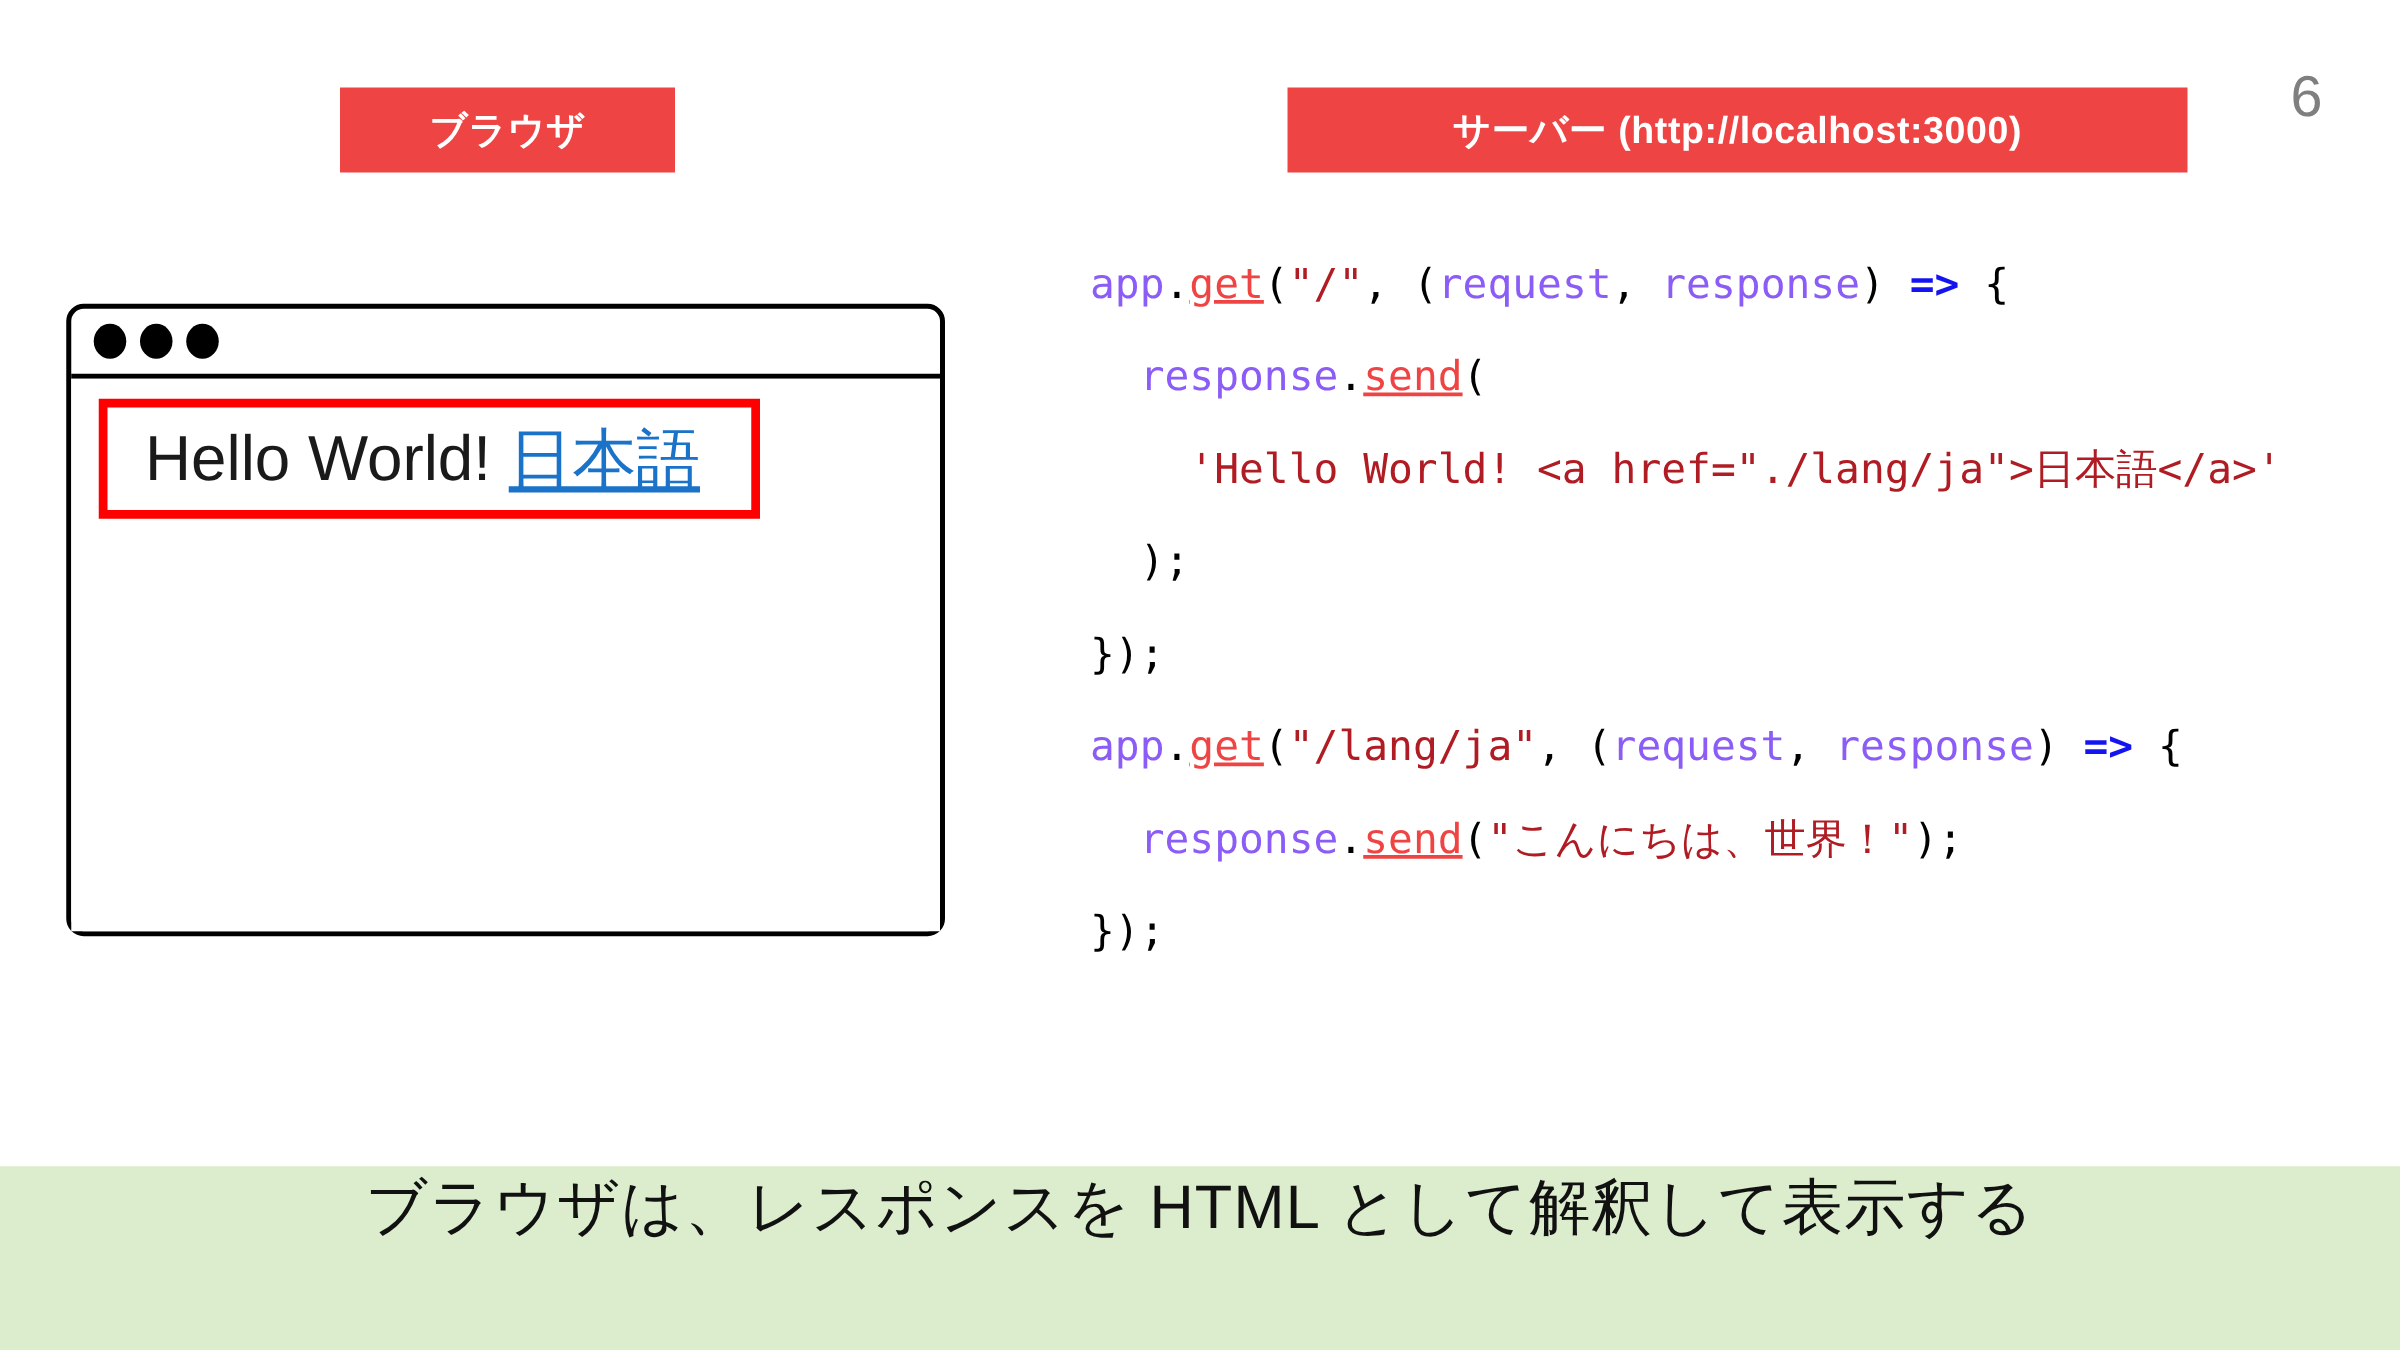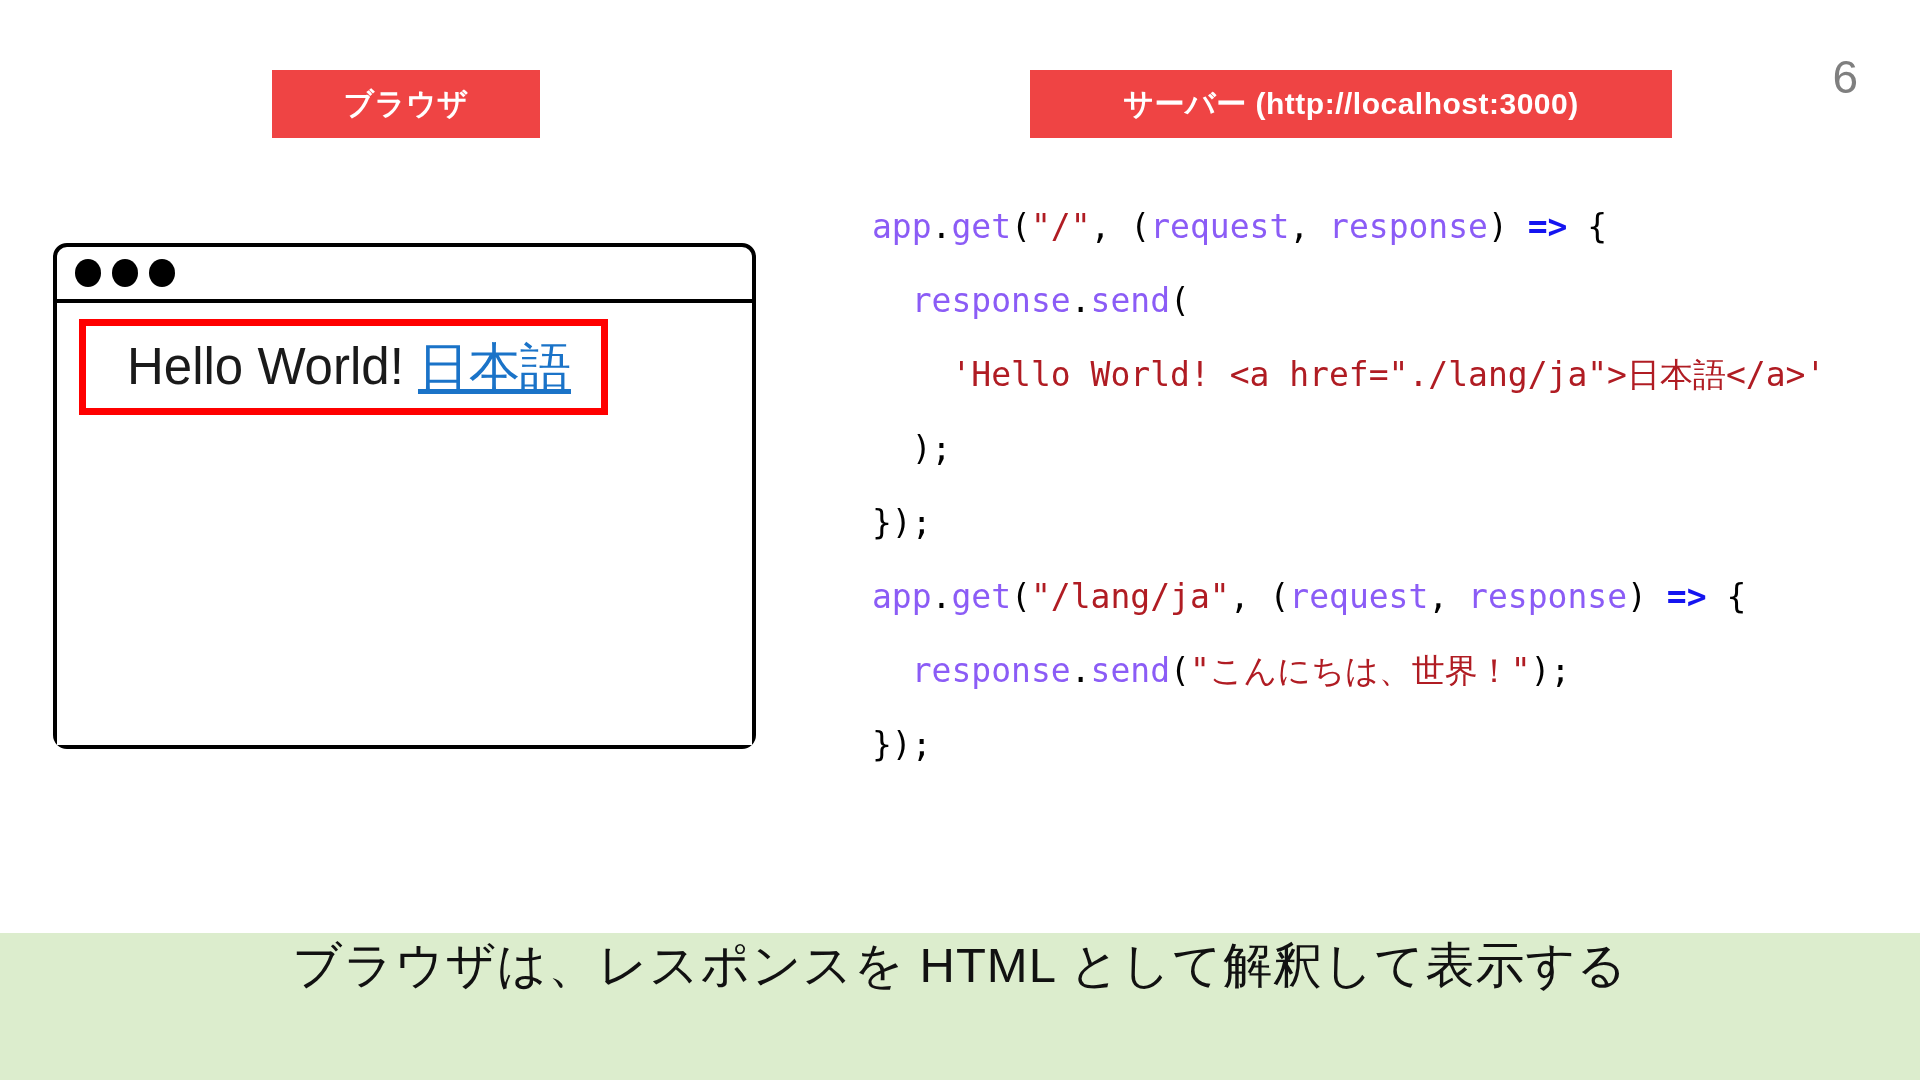--- a/index.html
+++ b/index.html
@@ -41,21 +41,21 @@
   .hdr-browser {
     left: 272px;
     top: 70px;
     width: 268px;
     height: 68px;
     font-size: 30px;
   }
   .hdr-server {
     left: 1030px;
     top: 70px;
-    width: 642px;
+    width: 720px;
     height: 68px;
     font-size: 30px;
   }
 
   
   .browser {
     position: absolute;
     left: 53px;
     top: 243px;
     width: 703px;
@@ -108,22 +108,21 @@
   .redbox {
     position: absolute;
     left: 22px;
     top: 16px;
     width: 529px;
     height: 96px;
     border: 7px solid #ff0000;
     box-sizing: border-box;
     display: flex;
     align-items: center;
-    padding-left: 11px;
-    justify-content: center;
+    padding-left: 30px;
   }
   .page-text {
     font-size: 51px;
     color: #1a1a1a;
     font-family: "Liberation Sans", sans-serif;
     white-space: nowrap;
   }
   .page-link {
     color: #1a73c8;
     text-decoration: underline;
@@ -136,21 +135,21 @@
     left: 872px;
     top: 190px;
     font-family: "DejaVu Sans Mono", monospace;
     font-size: 33px;
     line-height: 74px;
     white-space: pre;
     color: #000000;
   }
   .code .line { height: 74px; }
   .tok-obj   { color: #8b5cf6; }
-  .tok-fn    { color: #8b5cf6; }
+  .tok-fn    { color: #ef4444; text-decoration: underline; }
   .tok-str   { color: #b01c23; }
   .tok-param { color: #8b5cf6; }
   .tok-arrow { color: #1414f0; font-weight: bold; }
   .tok-punc  { color: #000000; }
 
   
   .caption {
     position: absolute;
     left: 0;
     bottom: 0;

